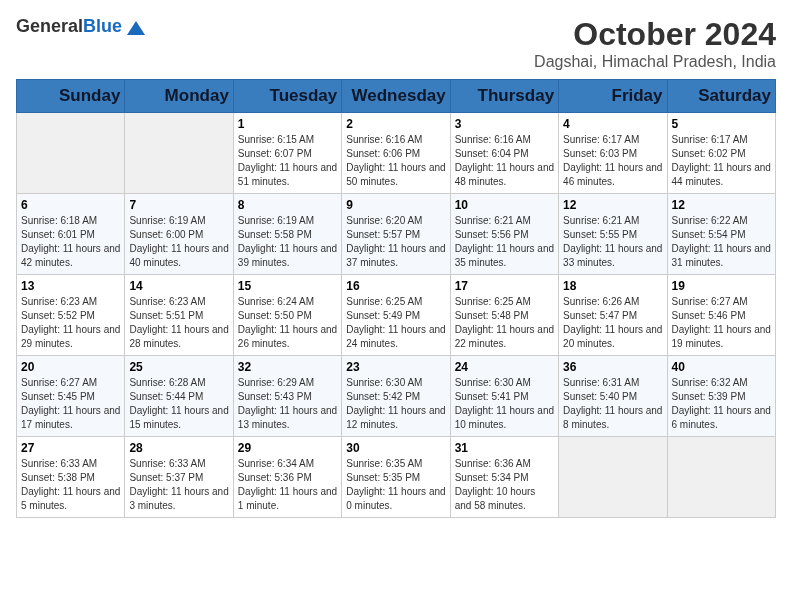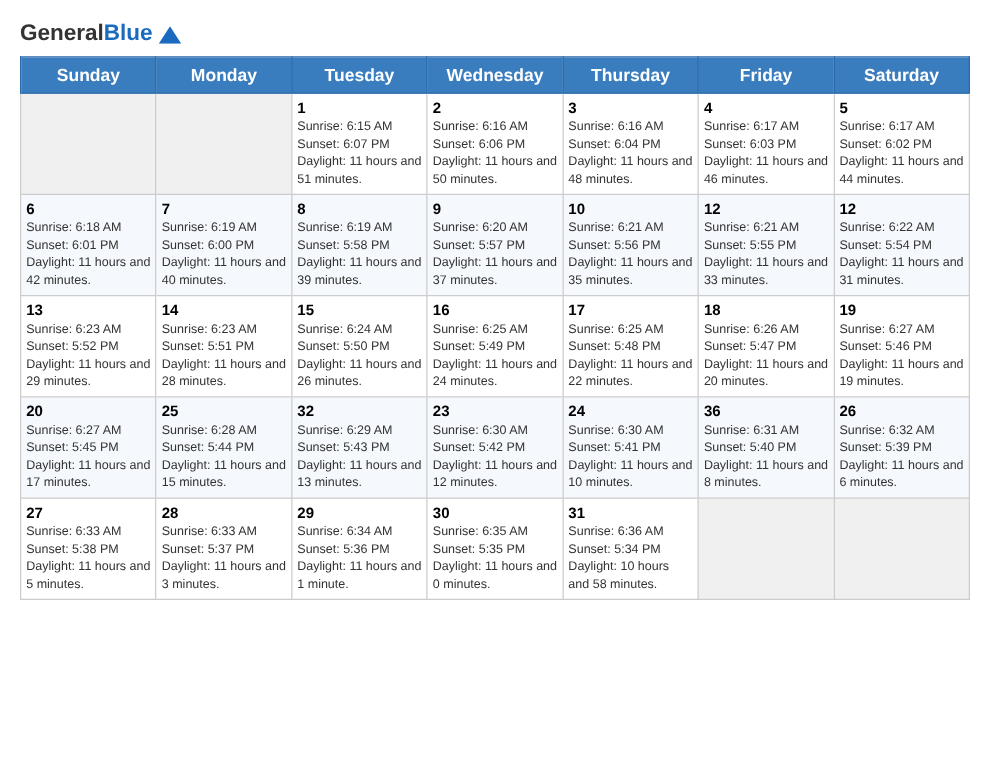--- a/index.html
+++ b/index.html
@@ -34,24 +34,24 @@
       font-size: 16px;
       color: #555;
     }
     table {
       width: 100%;
       border-collapse: collapse;
       font-size: 10.5px;
     }
     thead tr th {
       background-color: #3a7dbf;
-      color: #ffffff;
+      color: #0f172a;
       padding: 6px 4px;
-      text-align: center;
-      font-size: 14px;
+      text-align: right;
+      font-size: 17px;
       border: 1px solid #2a6aaa;
     }
     tbody tr td {
       border: 1px solid #ccc;
       vertical-align: top;
       padding: 4px;
       width: calc(100% / 7);
       height: 80px;
     }
     tbody tr td.empty {
@@ -83,20 +83,24 @@
 
 <div class="header-area">
   <div class="logo">
     <div>
       <span style="font-size:18px;font-weight:bold;color:#333;">General</span><span style="font-size:18px;font-weight:bold;color:#1a6abf;">Blue</span>
       <svg style="display:inline-block;width:18px;height:14px;vertical-align:middle;" viewBox="0 0 18 14">
         <polygon points="9,0 18,14 0,14" fill="#1a6abf"></polygon>
       </svg>
     </div>
   </div>
+  <div class="title-area">
+    <div class="month-title">October 2024</div>
+    <div class="location-title">Dagshai, Himachal Pradesh, India</div>
+  </div>
 </div>
 
 <table>
   <thead>
     <tr>
     <th>Sunday</th>
         <th>Monday</th>
         <th>Tuesday</th>
         <th>Wednesday</th>
         <th>Thursday</th>
@@ -208,21 +212,21 @@
         </td>
         <td>
           <span class="day-number">24</span>
           <div class="day-info">Sunrise: 6:30 AM<br>Sunset: 5:41 PM<br>Daylight: 11 hours and 10 minutes.</div>
         </td>
         <td>
           <span class="day-number">36</span>
           <div class="day-info">Sunrise: 6:31 AM<br>Sunset: 5:40 PM<br>Daylight: 11 hours and 8 minutes.</div>
         </td>
         <td>
-          <span class="day-number">26</span>
+          <span class="day-number">40</span>
           <div class="day-info">Sunrise: 6:32 AM<br>Sunset: 5:39 PM<br>Daylight: 11 hours and 6 minutes.</div>
         </td>
       </tr>
       <tr>
         <td>
           <span class="day-number">27</span>
           <div class="day-info">Sunrise: 6:33 AM<br>Sunset: 5:38 PM<br>Daylight: 11 hours and 5 minutes.</div>
         </td>
         <td>
           <span class="day-number">28</span>

